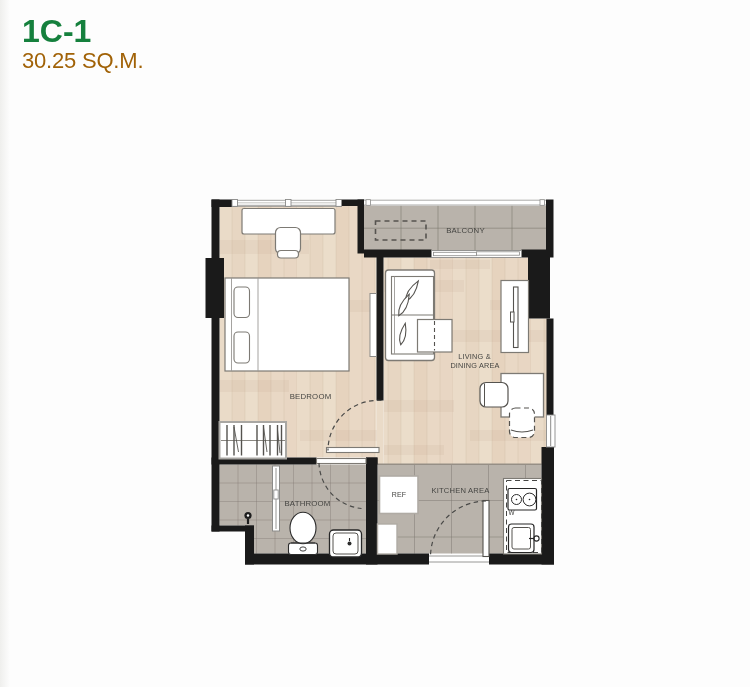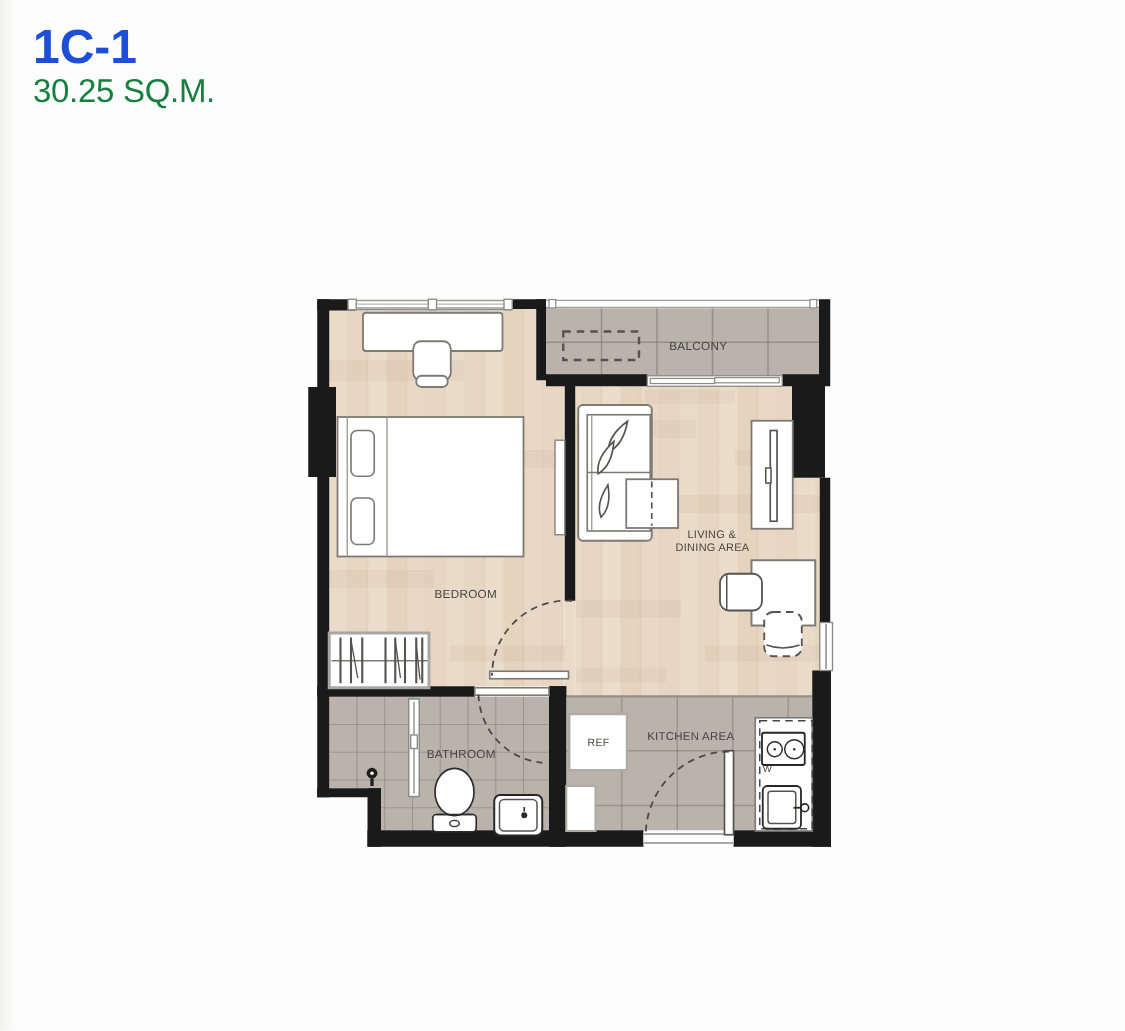--- a/index.html
+++ b/index.html
@@ -1,18 +1,18 @@
 <!DOCTYPE html>
 <html><head>
 <meta charset="utf-8">
 <style>
   html,body{margin:0;padding:0;}
   body{width:750px;height:687px;background:#fdfdfd;font-family:"Liberation Sans",sans-serif;overflow:hidden;position:relative;}
-  .hdr1{position:absolute;left:22px;top:13px;font-size:32px;font-weight:bold;color:#1d4ed8;letter-spacing:0px;}
-  .hdr2{position:absolute;left:22px;top:48px;font-size:22px;color:#15803d;letter-spacing:-0.2px;}
+  .hdr1{position:absolute;left:22px;top:13px;font-size:32px;font-weight:bold;color:#15803d;letter-spacing:0px;}
+  .hdr2{position:absolute;left:22px;top:48px;font-size:22px;color:#a16207;letter-spacing:-0.2px;}
   .edge{position:absolute;left:0;top:0;width:10px;height:687px;background:linear-gradient(to right,#efefed,rgba(253,253,253,0));}
   svg text{font-family:"Liberation Sans",sans-serif;fill:#454542;}
 </style>
 </head>
 <body>
 
 <div class="edge"></div>
 
 <div class="hdr1">1C-1</div>
 

